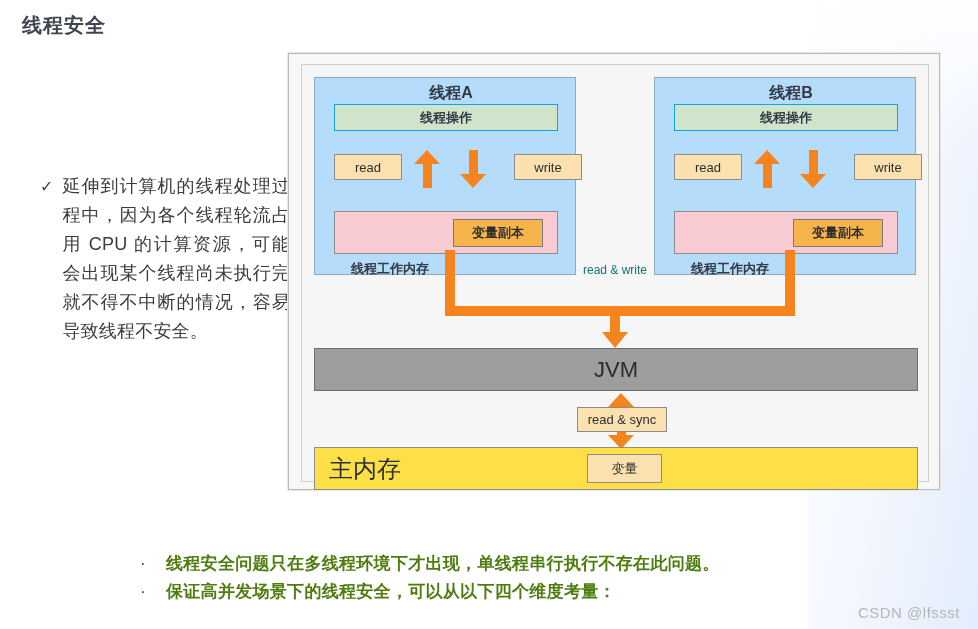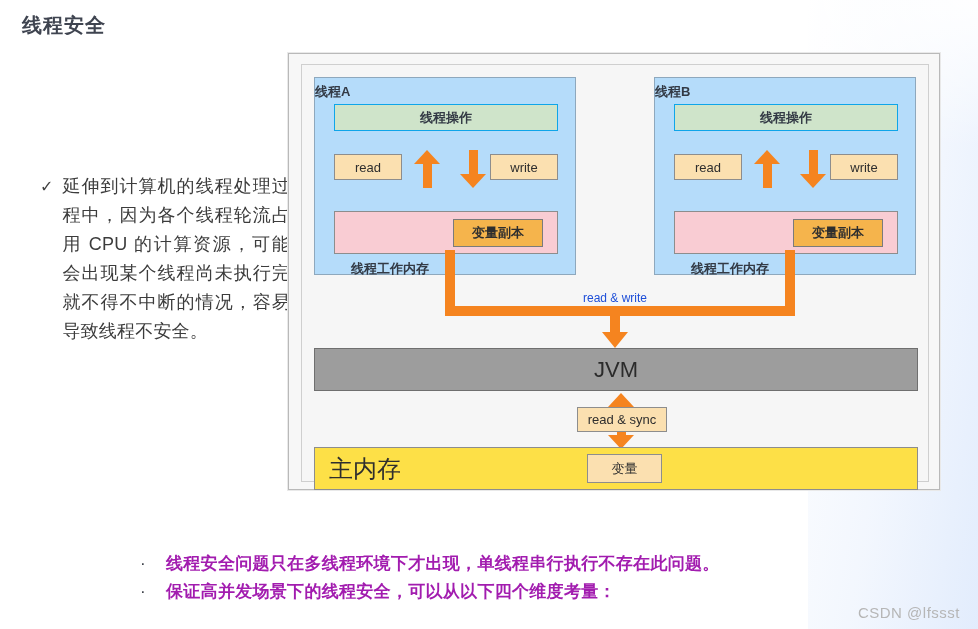--- a/index.html
+++ b/index.html
@@ -97,23 +97,25 @@
     border: 1px solid #8ea8bd;
     box-sizing: border-box;
   }
   .thread-a { left: 12px; }
   .thread-b { left: 352px; }
 
   .thread-title {
     position: absolute;
     top: 5px;
     left: 0; right: 0;
-    font-size: 13px;
+    text-align: center;
+    font-size: 16px;
     font-weight: bold;
     color: #333a45;
+    padding-left: 12px;
   }
   .op-box {
     position: absolute;
     top: 26px;
     left: 19px;
     width: 224px;
     height: 27px;
     background: #cfe4ca;
     border: 1px solid #0ea5e9;
     box-sizing: border-box;
@@ -122,21 +124,21 @@
     justify-content: center;
     font-size: 13px;
     font-weight: bold;
     color: #333a45;
   }
 
   .rw-row {
     position: absolute;
     top: 76px;
     left: 19px;
-    width: 224px;
+    width: 248px;
     height: 30px;
   }
   .rw-box {
     position: absolute;
     top: 0;
     width: 68px;
     height: 26px;
     background: #fbe0b0;
     border: 1px solid #8d8d8d;
     box-sizing: border-box;
@@ -229,22 +231,21 @@
     border-left: 13px solid transparent;
     border-right: 13px solid transparent;
     border-top: 16px solid #f5841f;
   }
   .rw-caption {
     position: absolute;
     left: 0; right: 0;
     top: 198px;
     text-align: center;
     font-size: 12px;
-    color: #1d4ed8;
-    margin-top: 28px;
+    color: #0f766e;
   }
 
   
   .jvm-bar {
     position: absolute;
     left: 12px;
     top: 283px;
     width: 604px;
     height: 43px;
     background: #9d9d9d;
@@ -353,21 +354,21 @@
   }
   .bullet-dot {
     font-size: 17px;
     color: #3c4049;
     width: 26px;
     flex: 0 0 auto;
   }
   .bullet-text {
     font-size: 17px;
     font-weight: bold;
-    color: #a21caf;
+    color: #4d7c0f;
     letter-spacing: 0.3px;
   }
 
   .watermark {
     position: absolute;
     right: 18px;
     bottom: 8px;
     font-size: 15px;
     color: #b6b6b6;
     letter-spacing: 0.5px;

